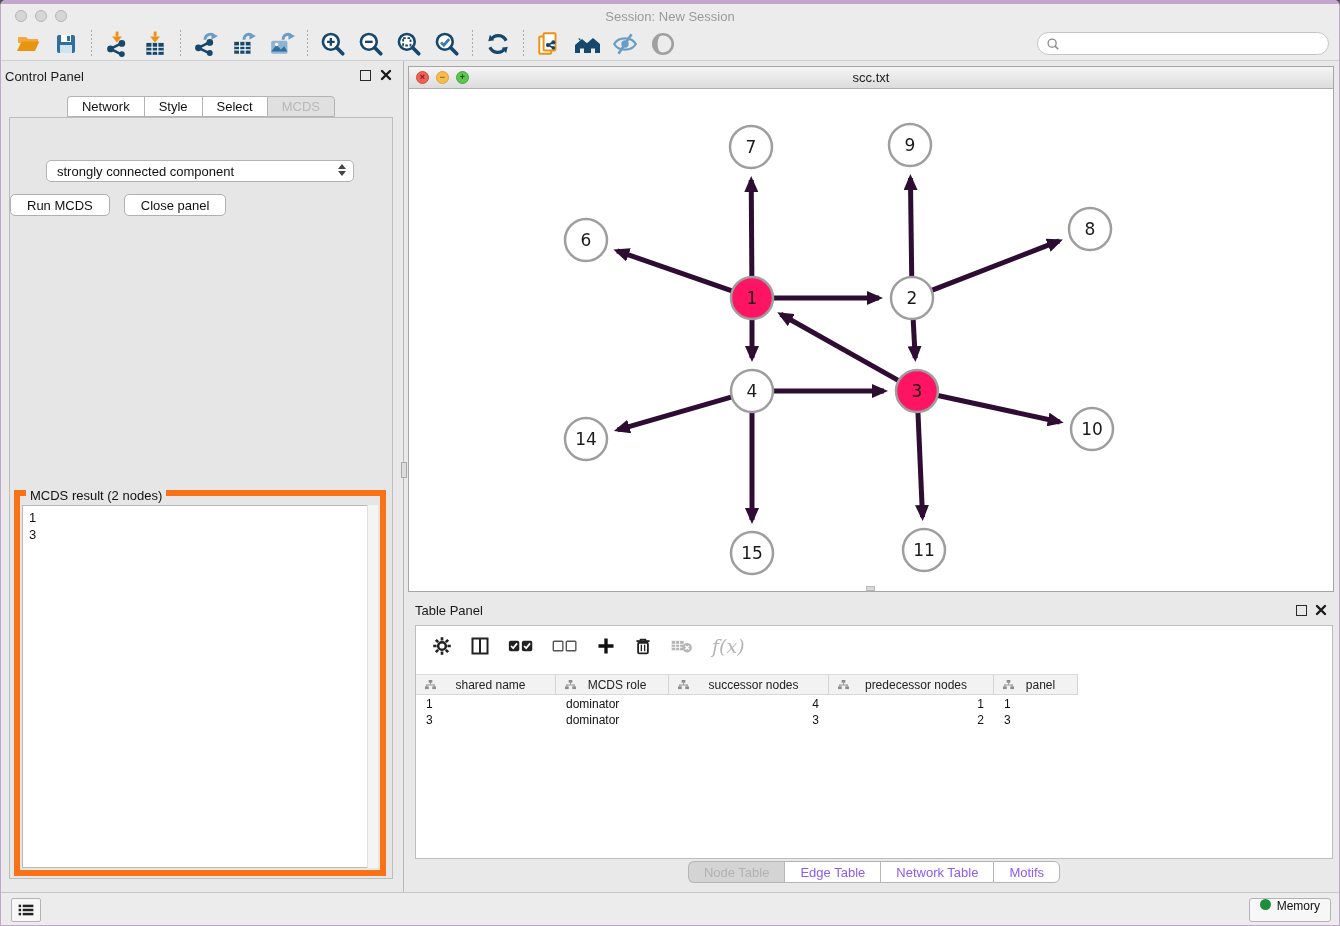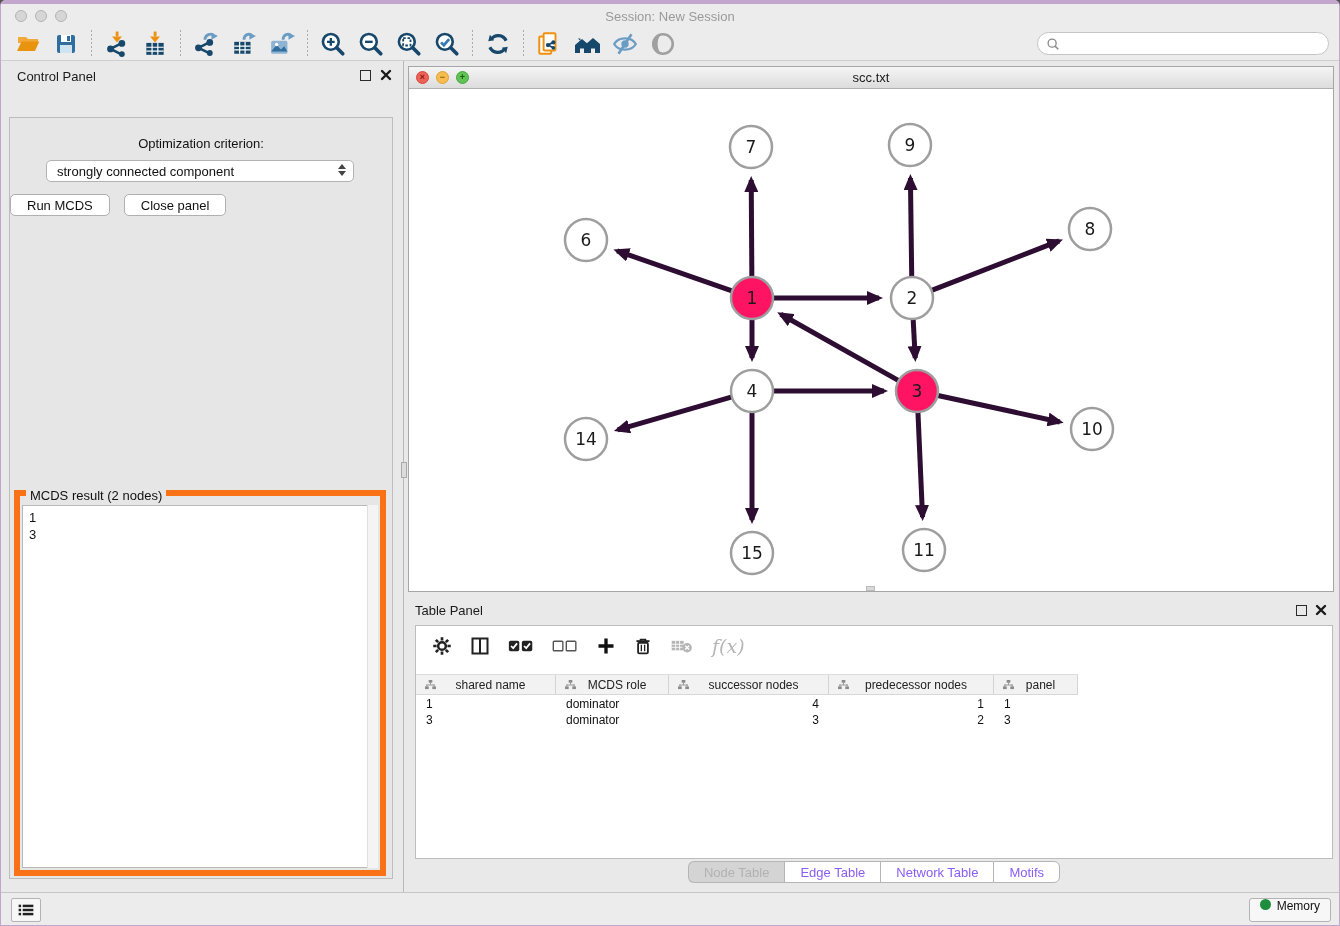--- a/index.html
+++ b/index.html
@@ -22,21 +22,21 @@
   .main-toolbar{position:absolute;left:0;top:28px;width:100%;height:33px;background:#ececec;border-bottom:1px solid #cfcfcf;display:flex;align-items:center;padding-left:8px;}
   .tbi{width:38px;height:30px;display:flex;align-items:center;justify-content:center;flex:0 0 auto;}
   .tsep{width:1px;height:28px;margin:0 6px;background-image:linear-gradient(#aaa 2px,transparent 2px);background-size:1px 4px;flex:0 0 auto;}
   .search-wrap{position:absolute;right:10px;top:4px;width:292px;height:23px;background:#fff;border:1px solid #c4c4c4;border-radius:12px;display:flex;align-items:center;padding-left:8px;gap:5px;}
   .search-wrap input{border:none;outline:none;flex:1;font-size:13px;background:transparent;font-family:"Liberation Sans",sans-serif;}
   
   .content{position:absolute;left:0;top:61px;width:100%;height:831px;background:#e9e9e9;}
   
   .control-panel{position:absolute;left:0;top:0;width:400px;height:100%;background:#e9e9e9;}
   .panel-head{position:absolute;left:0;top:0;width:100%;height:26px;}
-  .panel-title{position:absolute;left:16px;top:8px;font-size:13px;color:#1a1a1a;}
+  .panel-title{position:absolute;left:4px;top:8px;font-size:13px;color:#1a1a1a;}
   .float-btn{position:absolute;top:9px;width:11px;height:11px;border:1.5px solid #2a2a2a;background:transparent;}
   .close-btn{position:absolute;top:7px;width:14px;height:14px;}
   .close-btn svg{display:block;}
   .cp-tabs{position:absolute;left:0;top:35px;width:100%;display:flex;justify-content:center;}
   .cp-tab{height:21px;padding:0 14px;font-size:13px;background:#fff;border:1px solid #b3b3b3;border-right:none;display:flex;align-items:center;color:#111;border-radius:0;}
   .cp-tab:first-child{border-radius:4px 0 0 0;}
   .cp-tab:last-child{border-right:1px solid #b3b3b3;border-radius:0 4px 0 0;}
   .cp-tab.active{background:#e0e0e0;color:#b8b8b8;}
   .cp-body{position:absolute;left:8px;right:8px;top:56px;bottom:13px;border:1px solid #bdbdbd;background:#e6e6e6;}
   .opt-label{position:absolute;left:0;top:18px;width:100%;text-align:center;font-size:13px;color:#111;}
@@ -252,22 +252,27 @@
     <div class="control-panel">
       <div class="panel-head">
         <div class="panel-title">Control Panel</div>
         <div class="float-btn" style="right:30px;"></div>
         <div class="close-btn" style="right:8px;">
           <svg width="14" height="14" viewBox="0 0 14 14">
               <path d="M3 3 L11 11 M11 3 L3 11" stroke="#1a1a1a" stroke-width="2.4" stroke-linecap="round"></path>
             </svg>
         </div>
       </div>
+      <div class="cp-tabs">
+        <div class="cp-tab">Network</div>
+        <div class="cp-tab">Style</div>
+        <div class="cp-tab">Select</div>
+        <div class="cp-tab active">MCDS</div>
+      </div>
       <div class="cp-body">
-        <div class="opt-label">Optimization criterion:</div>
         <div class="combo">
           <span>strongly connected component</span>
           <div class="combo-stepper">
               <div class="arr-up"></div>
               <div class="arr-dn"></div>
             </div>
         </div>
         <div class="btn-row">
           <div class="pbtn">Run MCDS</div>
           <div class="pbtn">Close panel</div>

